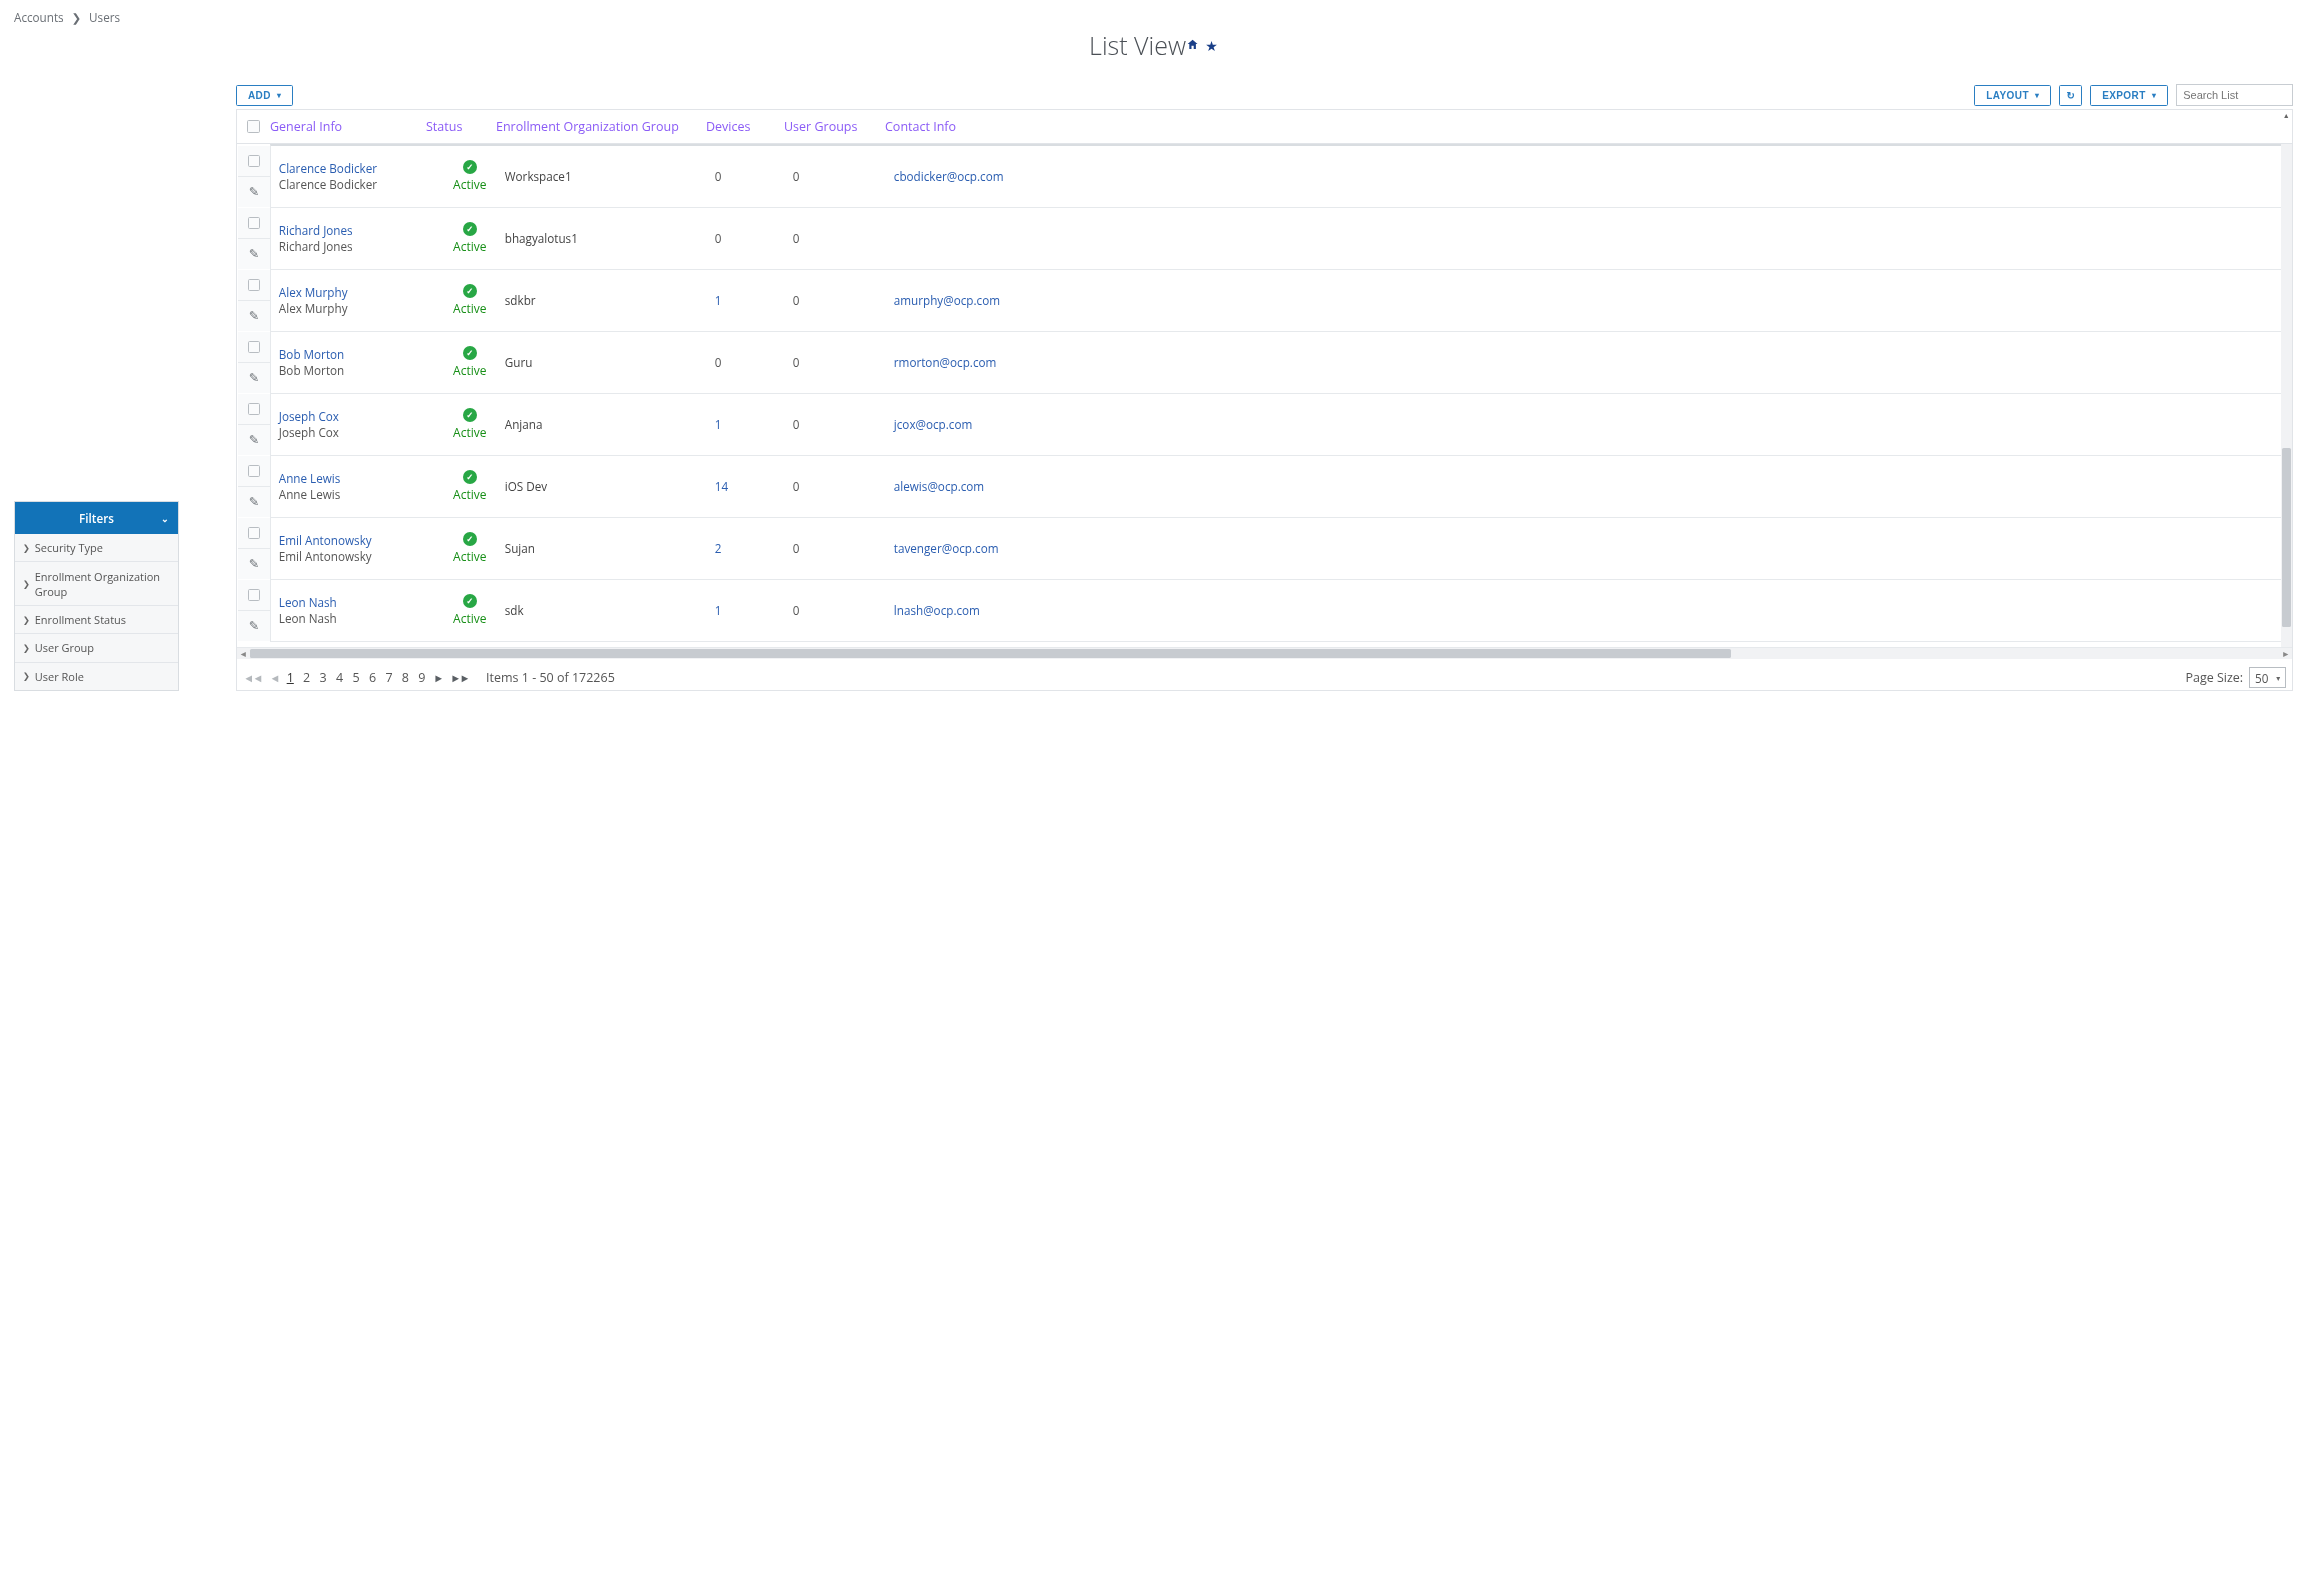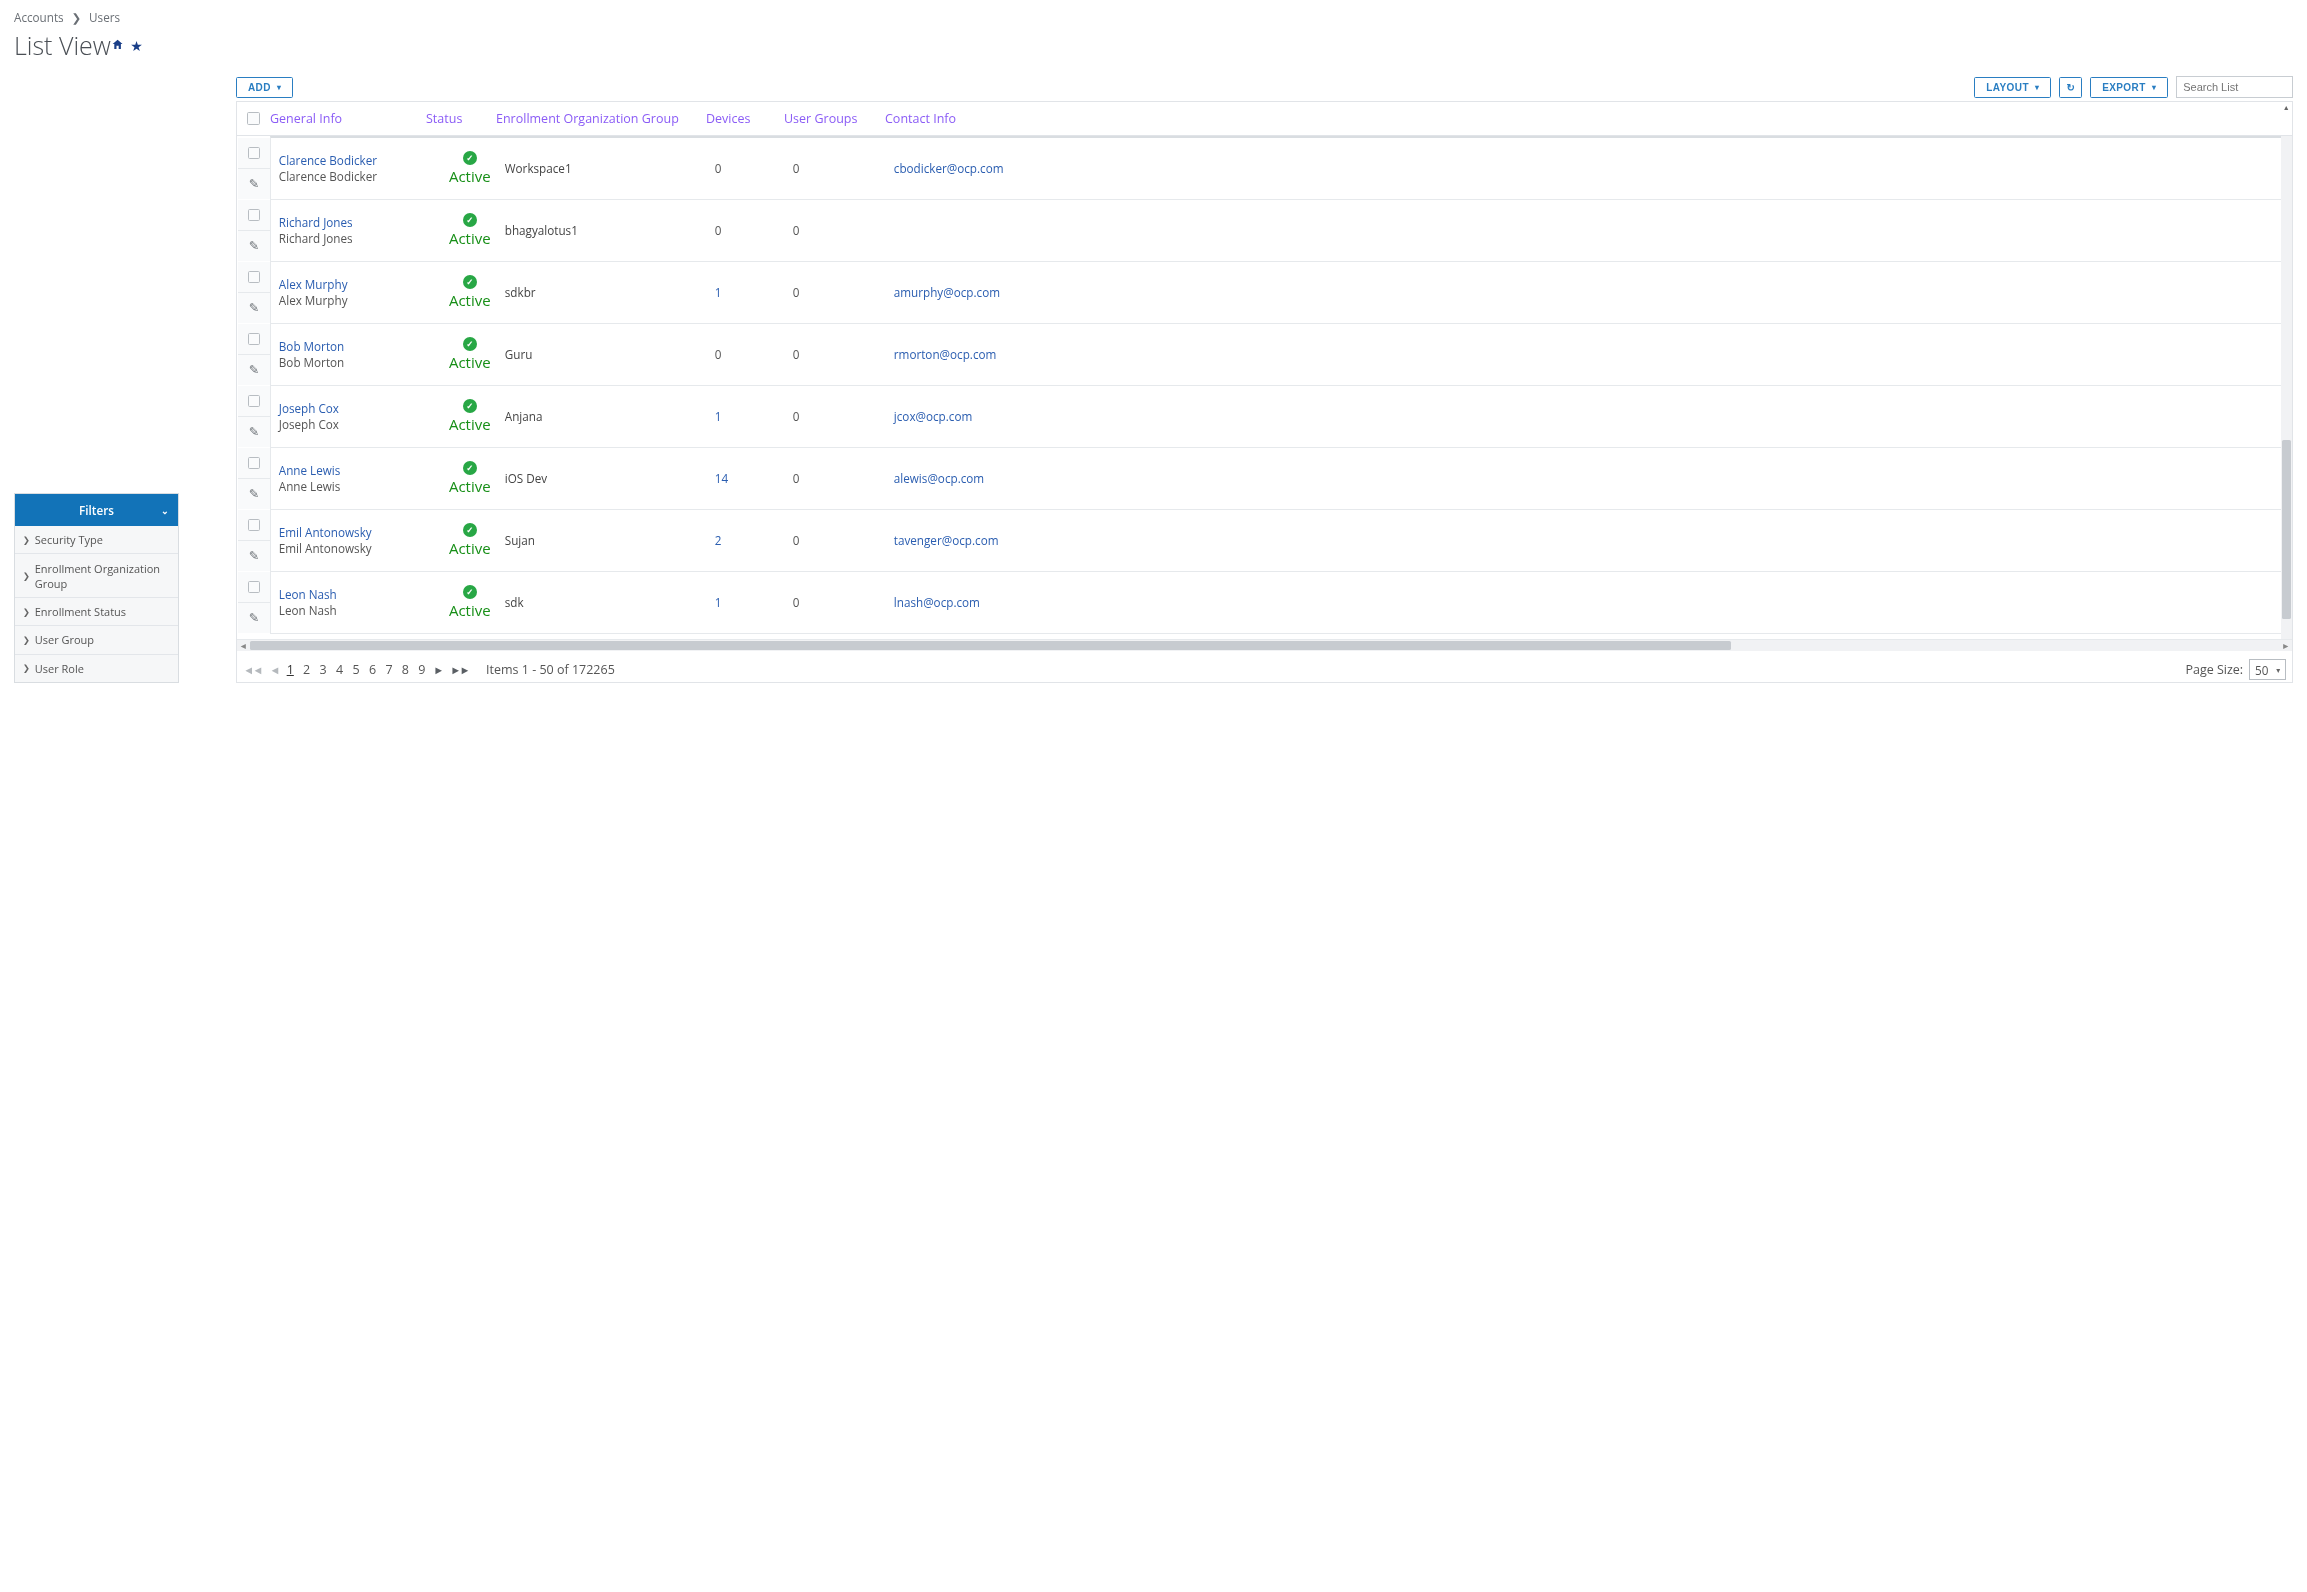--- a/index.html
+++ b/index.html
@@ -20,23 +20,23 @@
     align-items: center;
     gap: 7.8px;
     color: #6a6f75;
     font-size: 11.7px;
     margin-bottom: 3.1px;
   }
   .bc-sep { color: #6a6f75; }
   
   .titlebar {
     display: flex;
-    justify-content: flex-start;
-    align-items: center;
-    margin-bottom: 14px;
+    justify-content: center;
+    align-items: center;
+    margin-bottom: 22px;
   }
   .page-title {
     font-size: 25px;
     font-weight: 300;
     color: #4a4f55;
   }
   .title-icons { display: flex; gap: 6.2px; color: #1a3f88; font-size: 14px; }
   .title-icons span { cursor: pointer; }
   
   .body-row { display: flex; gap: 14px; align-items: flex-end; }
@@ -169,21 +169,21 @@
   .pencil { color: #6e7378; cursor: pointer; font-size: 12.5px; }
   .name-display .link { color: #2a5db0; cursor: pointer; }
   .name-display .sub { color: #555; }
   .statuscell { display: flex; flex-direction: column; align-items: center; gap: 1.6px; }
   .status-badge {
     width: 14px; height: 14px; border-radius: 50%;
     background: #28a745; color: #fff;
     display:flex; align-items:center; justify-content:center;
     font-size: 8.6px; font-weight: bold;
   }
-  .status-lbl { color: #178f17; font-size: 15px; }
+  .status-lbl { color: #178f17; font-size: 12px; }
   .num-link { color: #2a5db0; cursor: pointer; }
   .num-plain { color: #555; }
   .contact-link { color: #2a5db0; cursor: pointer; }
   
   .vscroll {
     position: absolute; right: 0; top: 0; width: 11px; height: 100%;
     background: #f1f2f4;
   }
   .vscroll .thumb { position:absolute; left:0.8px; width:9.3px; background:#c7cbd0; border-radius:1.6px; }
   .hscroll {

